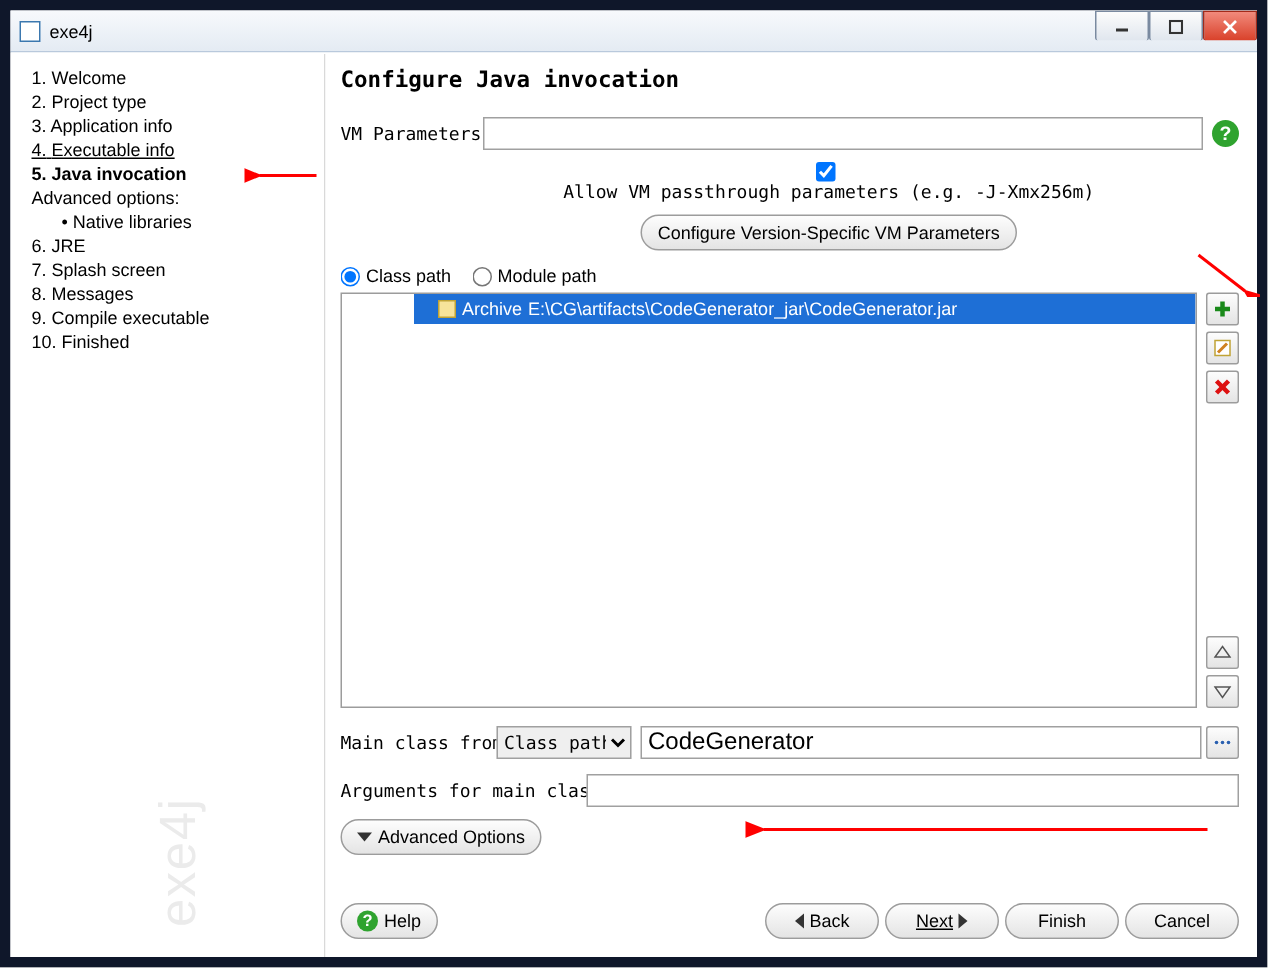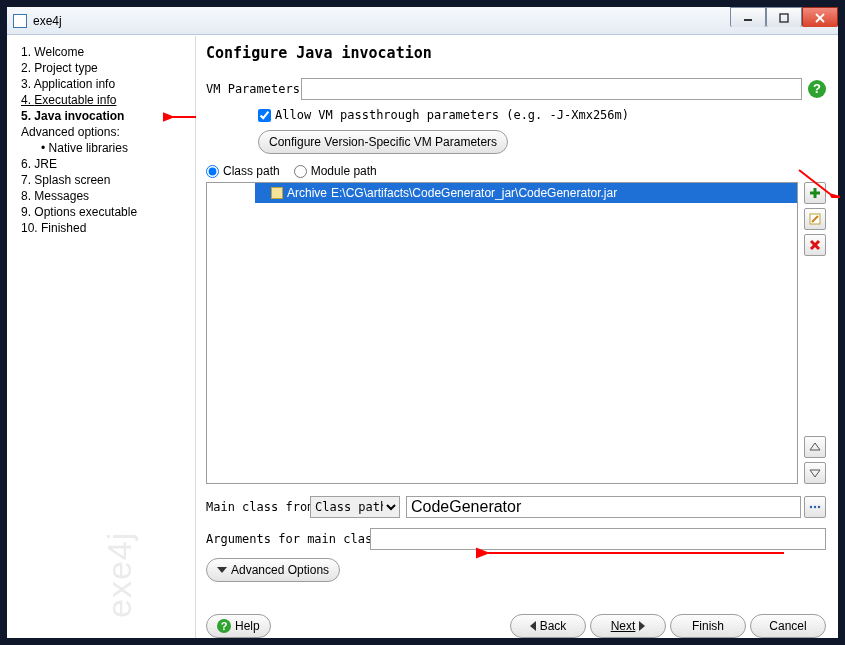--- a/index.html
+++ b/index.html
@@ -23,58 +23,58 @@
       display: flex; align-items: center; justify-content: center;
       background: linear-gradient(to bottom, #fcfcfc, #e0e6ee);
       margin-top: 0; border-radius: 0 0 2px 2px;
     }
     .win-btn.close { background: linear-gradient(to bottom, #f18a7c, #d9412a); border-color:#a32a1a; color:#fff;}
     .win-btn svg { display: block; }
 
     .content { flex: 1; display: flex; border-top: 1px solid #fff; }
 
     .sidebar {
-      width: 189px; background: #fff; border-right: 1px solid #d9d9d9;
+      width: 210px; background: #fff; border-right: 1px solid #d9d9d9;
       padding: 8px 6px;
       position: relative;
       min-height: 0;
     }
     .sidebar ol { list-style: none; }
     .sidebar li { padding: 1px 0 1px 8px; font-size: 12px; color: #000; cursor: pointer; white-space: nowrap; }
     .sidebar li.step-active { font-weight: bold; }
     .sidebar li .underline { text-decoration: underline; }
     .adv-label { color: #888; font-size: 11px; padding: 1px 0 1px 20px; }
     .adv-item { padding-left: 28px !important; }
     .watermark {
       position: absolute; bottom: 20px; left: 132px;
       transform: rotate(-90deg); transform-origin: left bottom;
       font-size: 34px; color: #ebebeb; font-weight: 300; letter-spacing: 1px;
       pointer-events:none;
     }
 
-    .main { flex: 1; padding: 8px 12px 0 10px; display: flex; flex-direction: column; background: #fff; position: relative; min-width: 0; }
+    .main { flex: 1; padding: 8px 12px 12px 10px; display: flex; flex-direction: column; background: #fff; position: relative; min-width: 0; }
     .main h2 { font-family: "SimSun", monospace; font-size: 15px; font-weight: bold; margin-bottom: 12px; }
 
     .row { display: flex; align-items: center; margin: 4px 0; }
     .lbl { font-family: "SimSun", monospace; font-size: 12px; color: #000; white-space: nowrap; }
     .w-vm-label { width: 95px; }
     .w-mc-label { width: 104px; }
     .w-args-label { width: 164px; }
 
     .txt { height: 22px; border: 1px solid #a0a0a0; padding: 0 4px; font-size: 16px; background: #fff; }
     .flex-grow { flex: 1; }
 
     .help-icon {
       width: 18px; height: 18px; border-radius: 50%; background: #2fa32f;
       color: #fff; font-weight: bold; font-size: 13px; text-align: center; line-height: 18px;
       margin-left: 6px; cursor: pointer;
     }
 
     .chk { margin-right: 4px; vertical-align: middle; }
-    .indented { margin-left: 52px; }
+    .indented { margin-left: 52px; flex-direction: column; }
 
     .btn {
       height: 24px; padding: 0 10px;
       background: linear-gradient(to bottom, #fdfdfd, #e4e4e4);
       border: 1px solid #9c9c9c; border-radius: 12px;
       font-family: "SimSun", monospace; font-size: 12px; cursor: pointer;
       display: inline-flex; align-items: center; gap: 4px;
     }
 
     .radio-row { margin: 6px 0 4px 0; display:flex; align-items:center; gap:14px;}
@@ -149,21 +149,21 @@
         <li><span>1.</span> <span>Welcome</span></li>
         <li><span>2.</span> <span>Project type</span></li>
         <li><span>3.</span> <span>Application info</span></li>
         <li><span class="underline"><span>4.</span> <span>Executable info</span></span></li>
         <li class="step-active"><span>5.</span> <span>Java invocation</span></li>
         <li class="adv-label">Advanced options:</li>
         <li class="adv-item">• <span>Native libraries</span></li>
         <li><span>6.</span> <span>JRE</span></li>
         <li><span>7.</span> <span>Splash screen</span></li>
         <li><span>8.</span> <span>Messages</span></li>
-        <li><span>9.</span> <span>Options executable</span></li>
+        <li><span>9.</span> <span>Compile executable</span></li>
         <li><span>10.</span> <span>Finished</span></li>
       </ol>
       <div class="watermark">exe4j</div>
 
       <div class="red-arrow" style="left:156px; top:72px;">
         <svg width="50" height="18">
             <defs>
               <marker id="ah1" markerWidth="10" markerHeight="8" refX="1" refY="4" orient="auto">
                 <polygon points="10 0, 0 4, 10 8" fill="#ff0000"></polygon>
               </marker>

